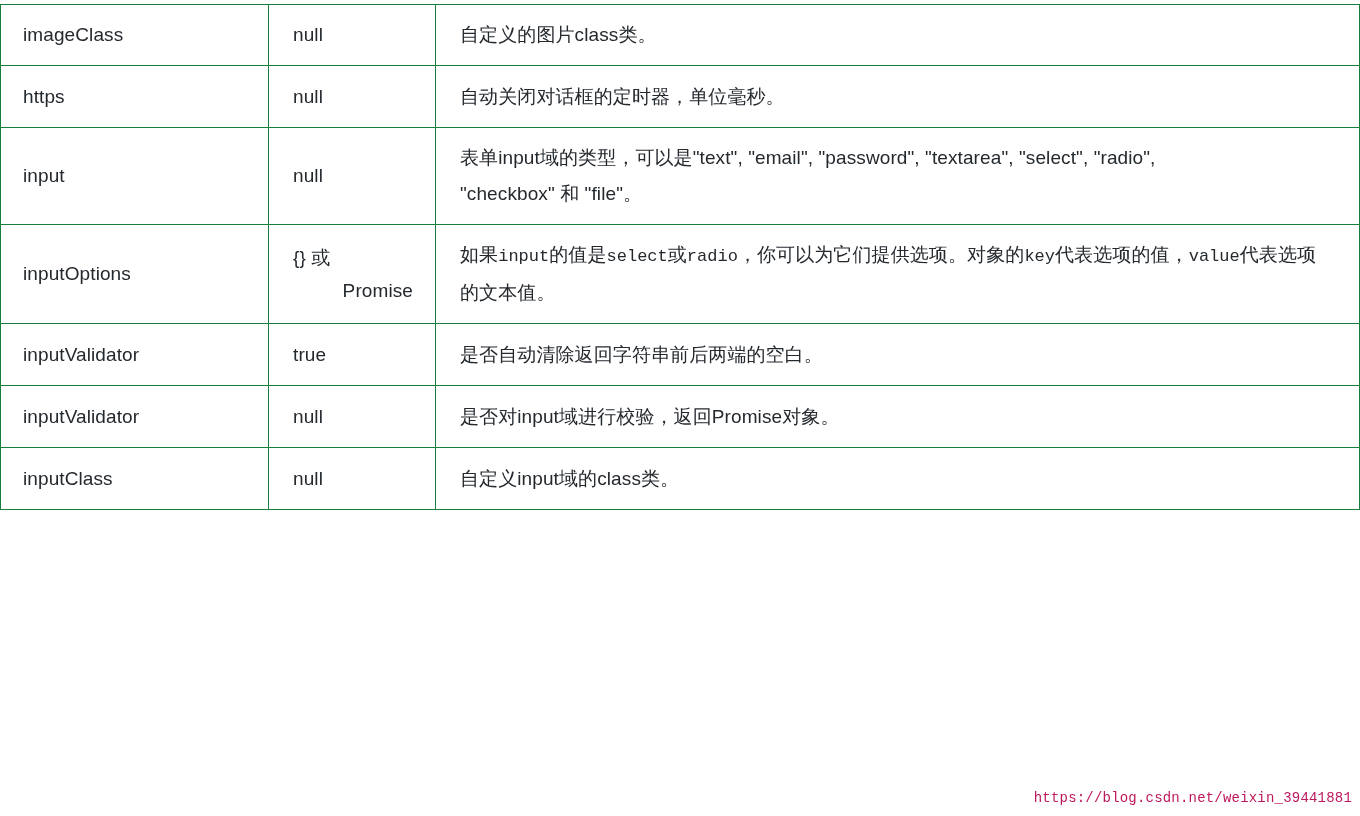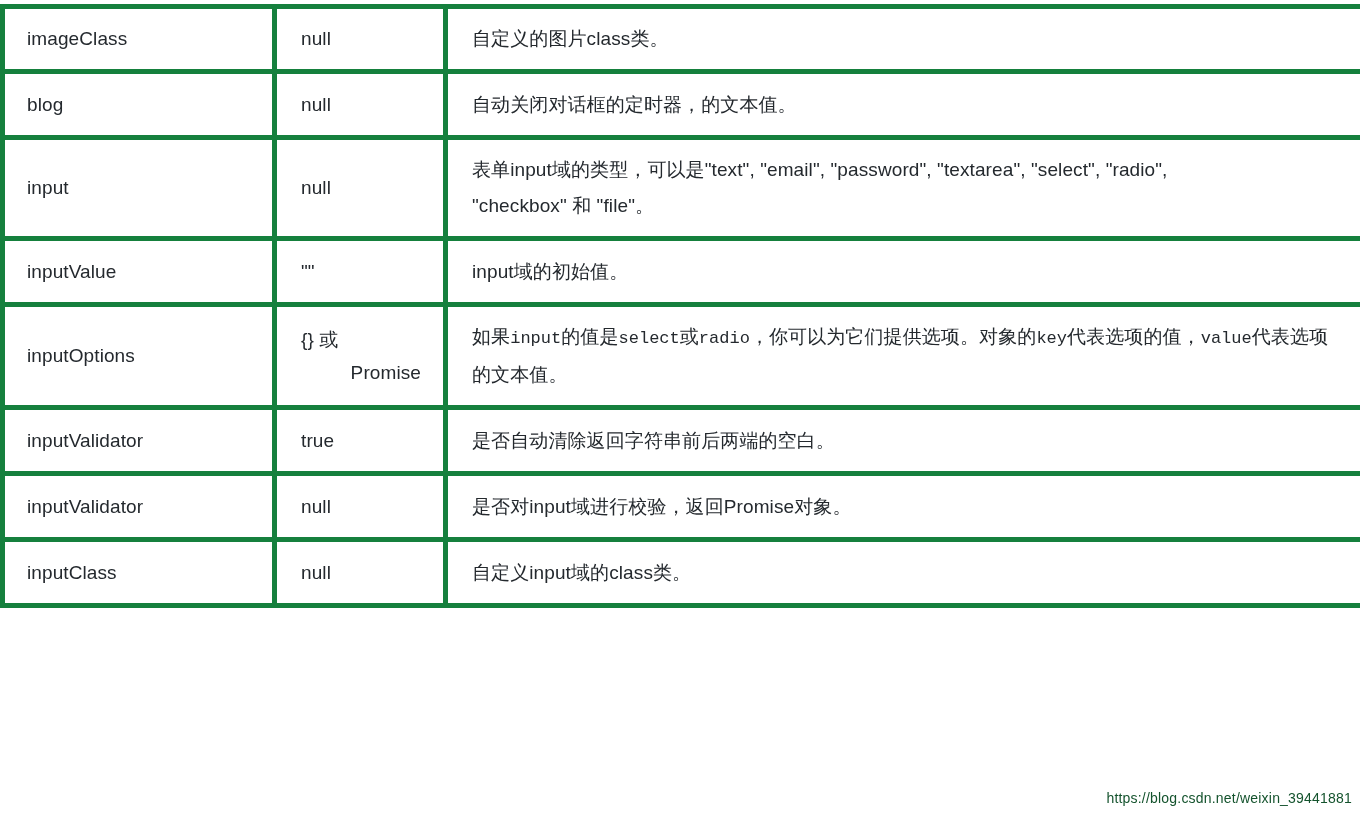--- a/index.html
+++ b/index.html
@@ -19,21 +19,21 @@
   #doc-table {
     position: absolute;
     left: 0px;
     top: 4px;
     width: 1356px;
     border-collapse: collapse;
     table-layout: fixed;
   }
 
   #doc-table td {
-    border: 5px solid #15803d;
+    border: 1px solid #15803d;
     padding: 0;
     vertical-align: middle;
     background: #ffffff;
   }
 
   td.col-name   { width: 267px; }
   td.col-value  { width: 166px; }
   td.col-desc   { width: 923px; }
 
   .cell-inner {
@@ -59,22 +59,22 @@
 
   .desc-line { display: block; white-space: nowrap; }
 
   .val-two-line { line-height: 33px; }
 
   #watermark {
     position: absolute;
     right: 8px;
     bottom: 10px;
     font-size: 14px;
-    color: #14532d;
-    font-family: Liberation Sans, sans-serif;
+    color: #be185d;
+    font-family: Liberation Mono, monospace;
     letter-spacing: 0.2px;
     user-select: none;
     pointer-events: none;
     margin-left: 41px;
   }
 </style>
 </head>
 <body>
 
 <table id="doc-table">
@@ -87,55 +87,42 @@
           <div class="cell-inner">null</div>
         </td>
         <td class="col-desc">
           <div class="cell-inner">
             <span class="desc-line">自定义的图片class类。</span>
           </div>
         </td>
       </tr>
       <tr class="r-h62">
         <td class="col-name">
-          <div class="cell-inner">blog</div>
+          <div class="cell-inner">https</div>
         </td>
         <td class="col-value">
           <div class="cell-inner">null</div>
         </td>
         <td class="col-desc">
           <div class="cell-inner">
-            <span class="desc-line">自动关闭对话框的定时器，的文本值。</span>
+            <span class="desc-line">自动关闭对话框的定时器，单位毫秒。</span>
           </div>
         </td>
       </tr>
       <tr class="r-h84">
         <td class="col-name">
           <div class="cell-inner">input</div>
         </td>
         <td class="col-value">
           <div class="cell-inner">null</div>
         </td>
         <td class="col-desc">
           <div class="cell-inner">
             <span class="desc-line">表单input域的类型，可以是"text", "email", "password", "textarea", "select", "radio",</span>
             <span class="desc-line">"checkbox" 和 "file"。</span>
-          </div>
-        </td>
-      </tr>
-      <tr class="r-h62">
-        <td class="col-name">
-          <div class="cell-inner">inputValue</div>
-        </td>
-        <td class="col-value">
-          <div class="cell-inner">""</div>
-        </td>
-        <td class="col-desc">
-          <div class="cell-inner">
-            <span class="desc-line">input域的初始值。</span>
           </div>
         </td>
       </tr>
       <tr class="r-h84">
         <td class="col-name">
           <div class="cell-inner">inputOptions</div>
         </td>
         <td class="col-value">
           <div class="cell-inner val-two-line">
             <span style="display: block;">{} 或</span>

